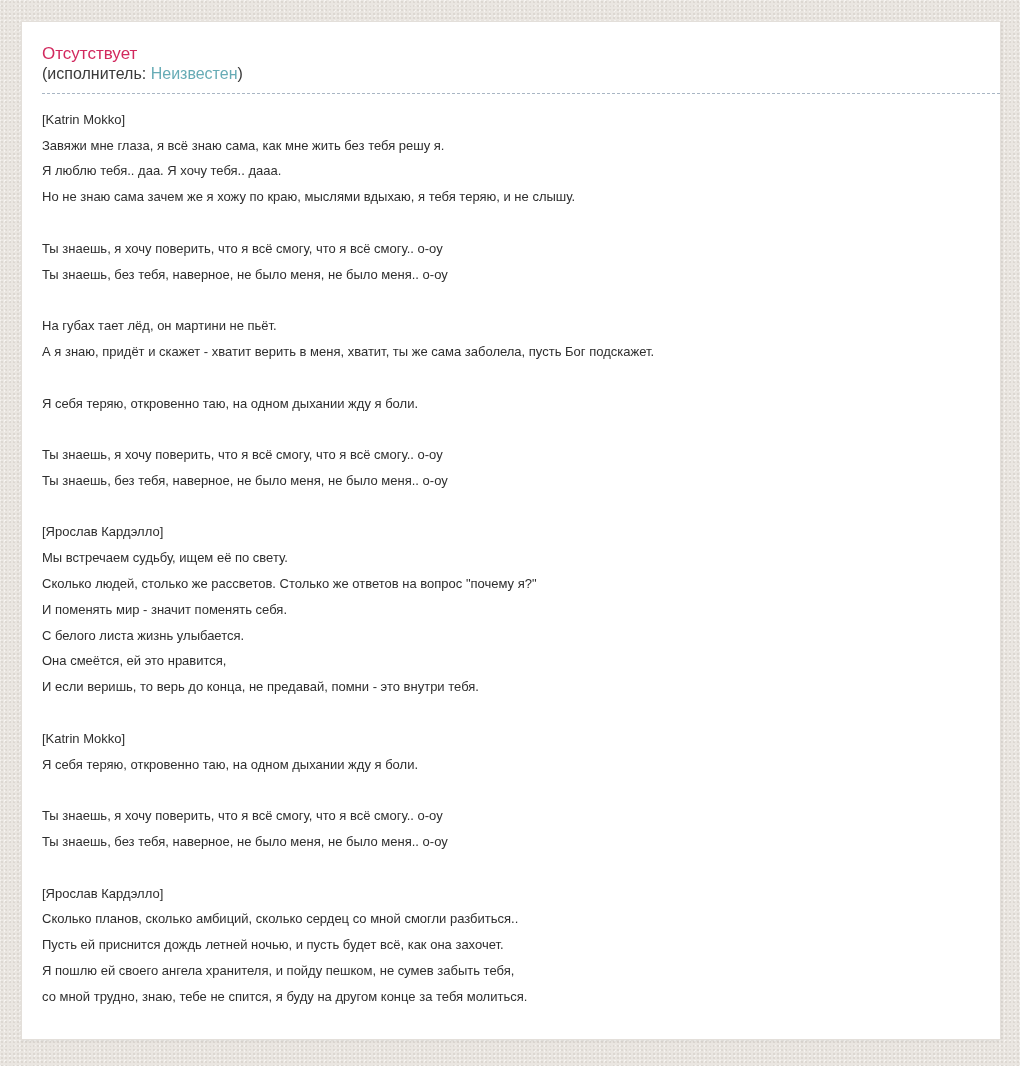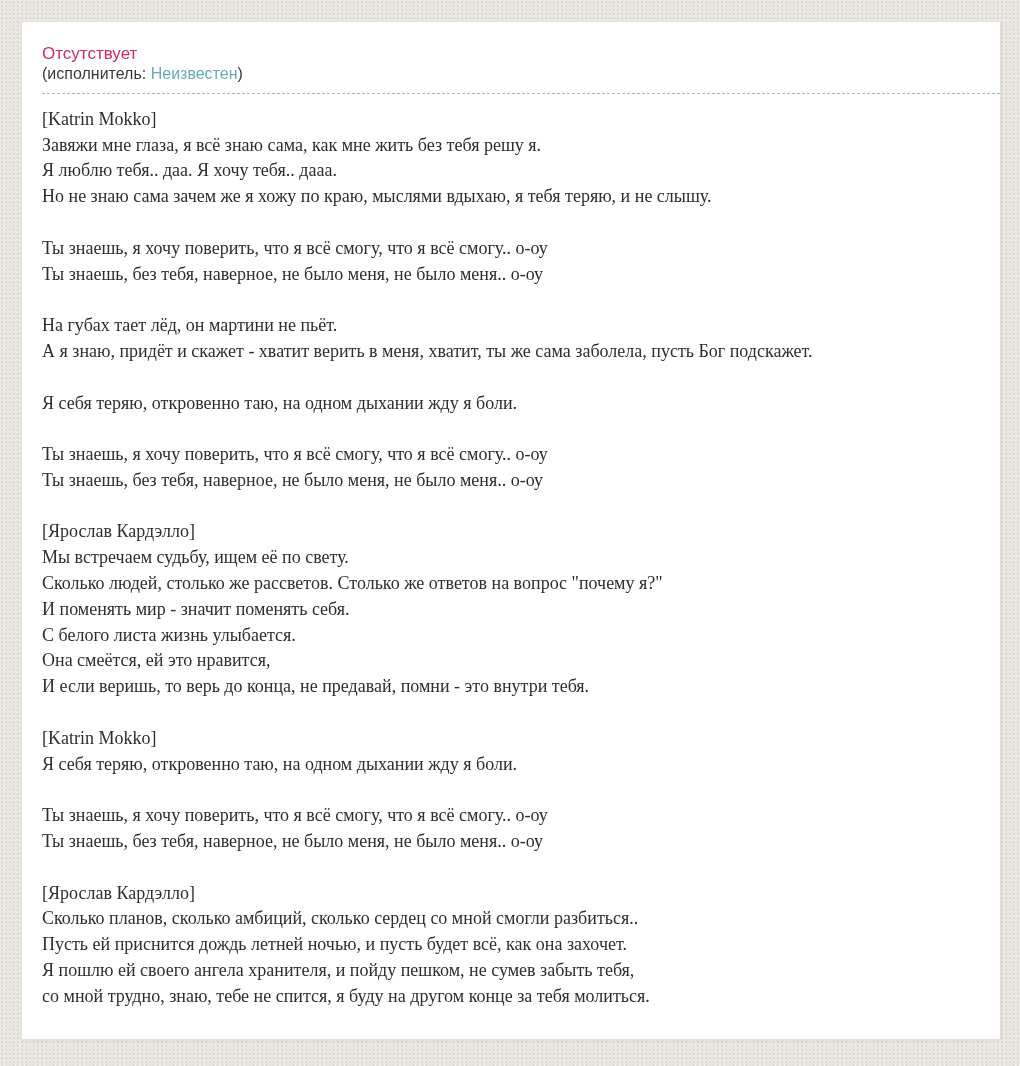--- a/index.html
+++ b/index.html
@@ -57,22 +57,22 @@
 
   .artist-link {
     color: #67acb6;
     text-decoration: none;
     cursor: pointer;
   }
 
   .lyrics {
     margin: 0;
     padding-top: 13px;
-    font-family: Liberation Serif, serif;
-    font-size: 18px;
+    font-family: Liberation Sans, sans-serif;
+    font-size: 13px;
     line-height: 25.8px;
     color: #2e2e2e;
     white-space: pre;   
   }
 </style>
 </head>
 <body>
 
 <div class="card">
 

